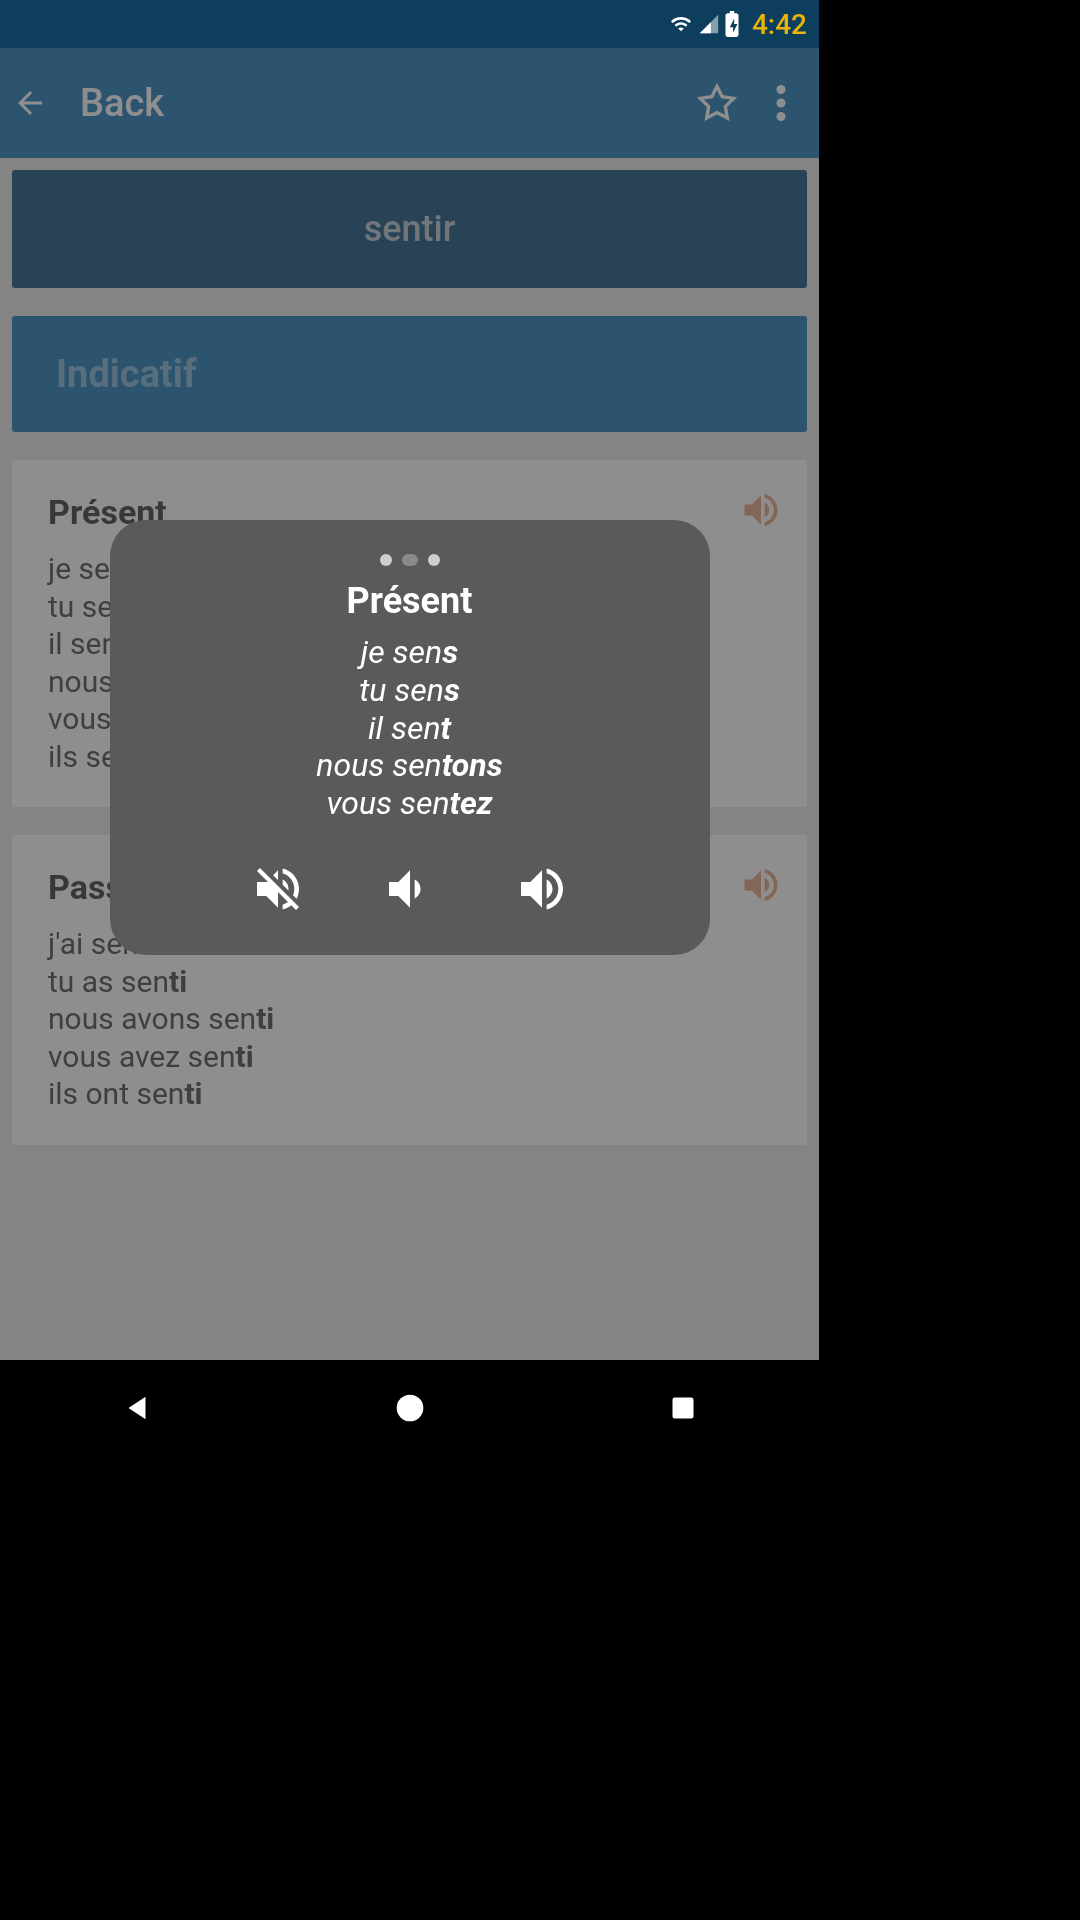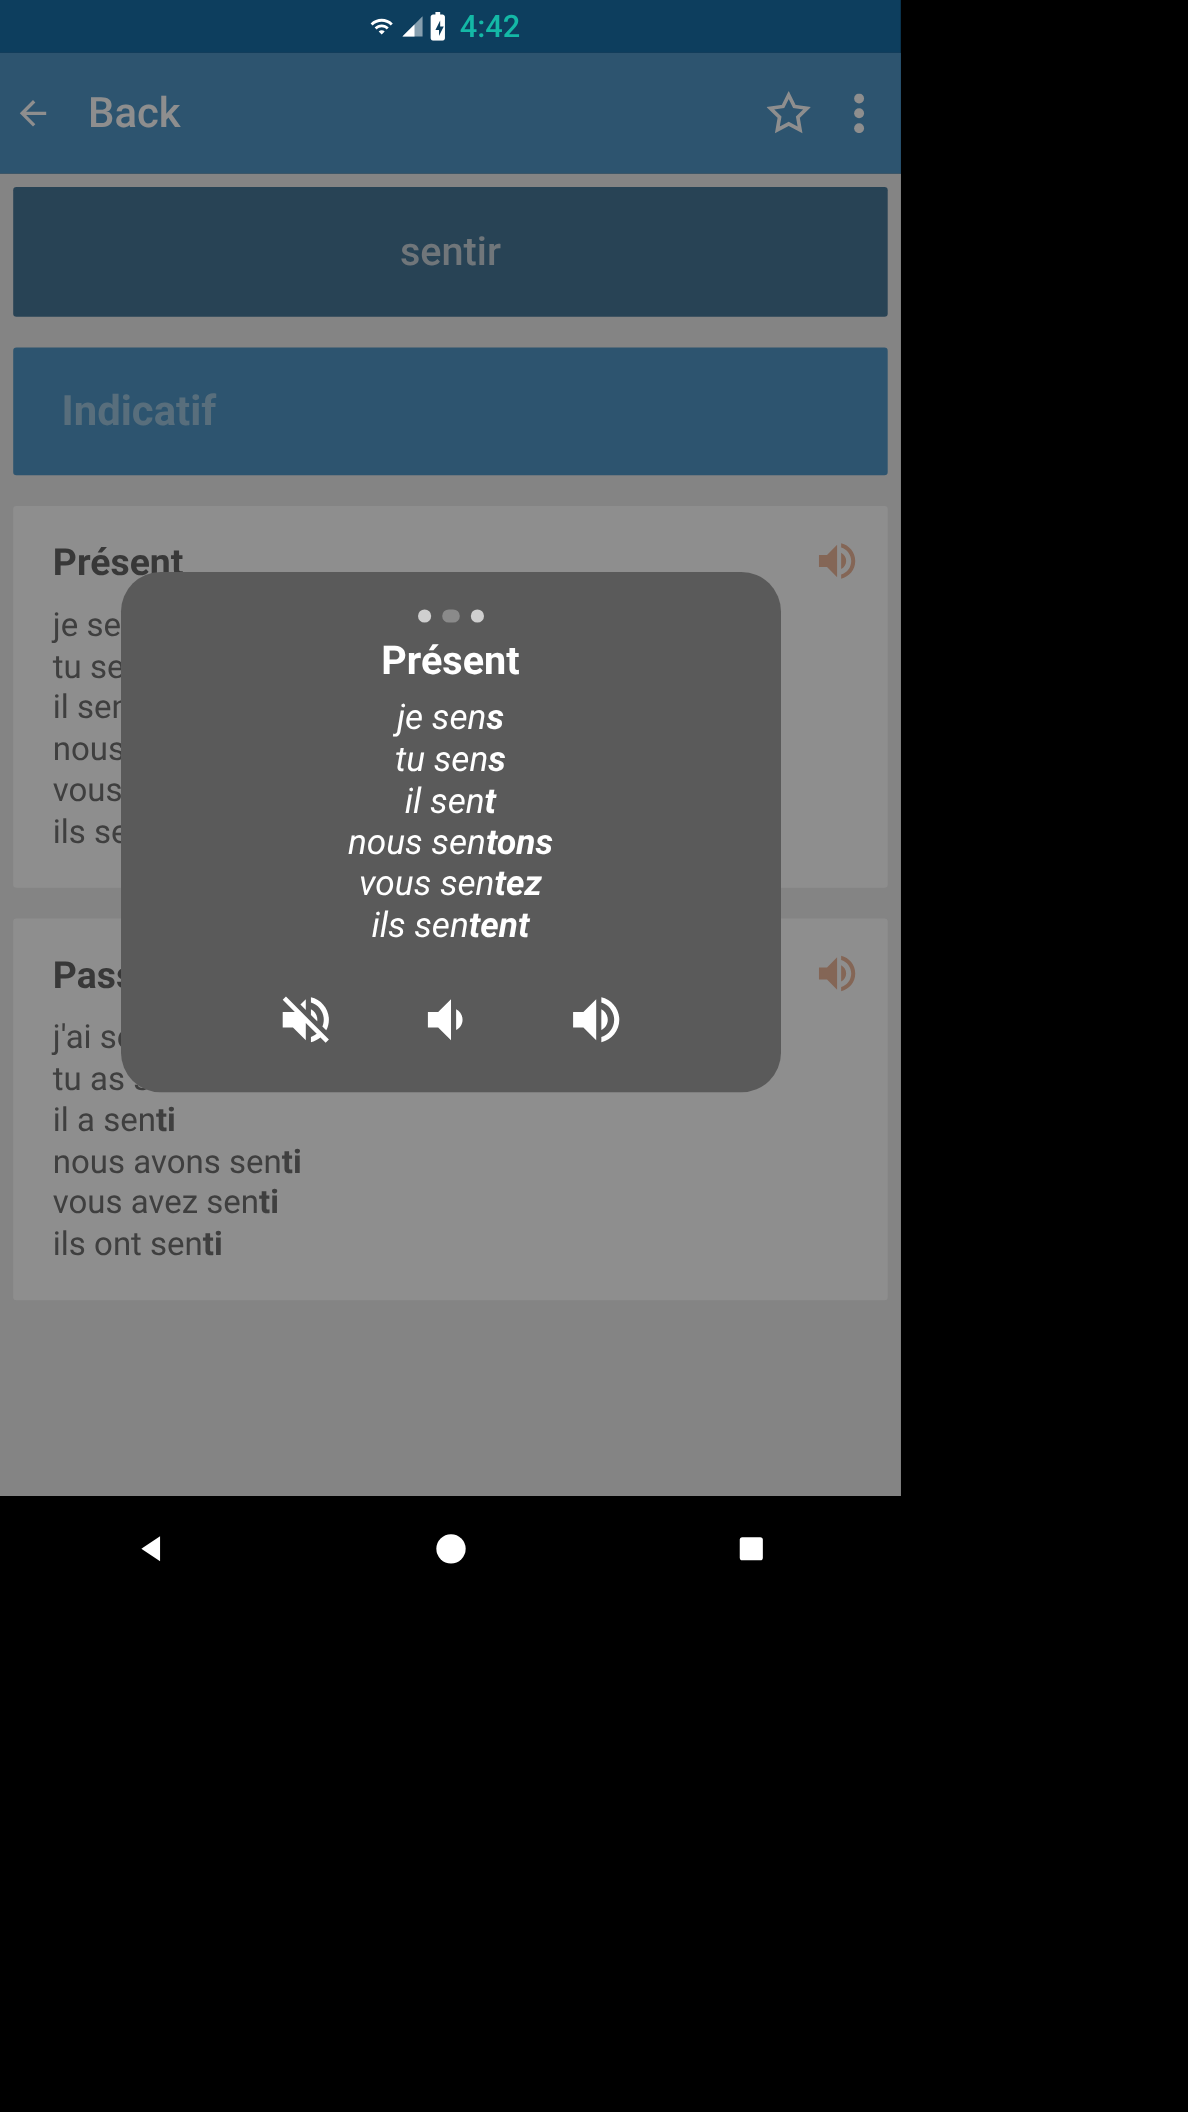--- a/index.html
+++ b/index.html
@@ -9,25 +9,25 @@
       background: #000;
       font-family: Roboto, Arial, sans-serif;
       position: relative;
       overflow: hidden;
     }
     
     .status-bar {
       height: 48px;
       background: #0d3e5e;
       display: flex;
-      justify-content: center;
+      justify-content: flex-end;
       align-items: center;
       padding-right: 12px;
       gap: 4px;
-      color: #14b8a6;
+      color: #eab308;
     }
     .status-bar .time { font-size: 28px; font-weight: 500; margin-left: 8px; }
     .status-icon { display: inline-flex; }
     
     .app-bar {
       height: 110px;
       background: #1976b6;
       display: flex;
       align-items: center;
       padding: 0 10px;
@@ -197,21 +197,20 @@
           <path d="M3 9v6h4l5 5V4L7 9H3zm13.5 3c0-1.77-1.02-3.29-2.5-4.03v8.05c1.48-.73 2.5-2.25 2.5-4.02zM14 3.23v2.06c2.89.86 5 3.54 5 6.71s-2.11 5.85-5 6.71v2.06c4.01-.91 7-4.49 7-8.77s-2.99-7.86-7-8.77z"></path>
         </svg>
     </div>
   </div>
 
   <div class="tense-card">
     <div class="tense-title">Passé composé</div>
     <div>
       <div class="conj-line"><span>j'ai sen</span><span class="bold-ending">ti</span></div>
       <div class="conj-line"><span>tu as sen</span><span class="bold-ending">ti</span></div>
-      <div class="conj-line"><span>il a sen</span><span class="bold-ending">ti</span></div>
       <div class="conj-line"><span>nous avons sen</span><span class="bold-ending">ti</span></div>
       <div class="conj-line"><span>vous avez sen</span><span class="bold-ending">ti</span></div>
       <div class="conj-line"><span>ils ont sen</span><span class="bold-ending">ti</span></div>
     </div>
     <div class="speaker-btn">
       <svg width="44" height="44" viewBox="0 0 24 24" fill="#e8a07a">
           <path d="M3 9v6h4l5 5V4L7 9H3zm13.5 3c0-1.77-1.02-3.29-2.5-4.03v8.05c1.48-.73 2.5-2.25 2.5-4.02zM14 3.23v2.06c2.89.86 5 3.54 5 6.71s-2.11 5.85-5 6.71v2.06c4.01-.91 7-4.49 7-8.77s-2.99-7.86-7-8.77z"></path>
         </svg>
     </div>
   </div>
@@ -225,21 +224,20 @@
     <span class="dot mid"></span>
     <span class="dot"></span>
   </div>
   <div class="popup-title">Présent</div>
   <div>
     <div class="popup-line"><span>je sen</span><span class="bold-ending">s</span></div>
     <div class="popup-line"><span>tu sen</span><span class="bold-ending">s</span></div>
     <div class="popup-line"><span>il sen</span><span class="bold-ending">t</span></div>
     <div class="popup-line"><span>nous sen</span><span class="bold-ending">tons</span></div>
     <div class="popup-line"><span>vous sen</span><span class="bold-ending">tez</span></div>
-    <div class="popup-line"><span>ils sen</span><span class="bold-ending">tent</span></div>
   </div>
   <div class="popup-controls">
     <div class="popup-btn">
       <svg width="56" height="56" viewBox="0 0 24 24" fill="#fff">
           <path d="M16.5 12c0-1.77-1.02-3.29-2.5-4.03v2.21l2.45 2.45c.03-.2.05-.41.05-.63zm2.5 0c0 .94-.2 1.82-.54 2.64l1.51 1.51C20.63 14.91 21 13.5 21 12c0-4.28-2.99-7.86-7-8.77v2.06c2.89.86 5 3.54 5 6.71zM4.27 3L3 4.27 7.73 9H3v6h4l5 5v-6.73l4.25 4.25c-.67.52-1.42.93-2.25 1.18v2.06c1.38-.31 2.63-.95 3.69-1.81L19.73 21 21 19.73l-9-9L4.27 3zM12 4L9.91 6.09 12 8.18V4z"></path>
         </svg>
     </div>
     <div class="popup-btn">
       <svg width="56" height="56" viewBox="0 0 24 24" fill="#fff">
           <path d="M3 9v6h4l5 5V4L7 9H3zm13.5 3c0-1.77-1.02-3.29-2.5-4.03v8.05c1.48-.73 2.5-2.25 2.5-4.02z"></path>

